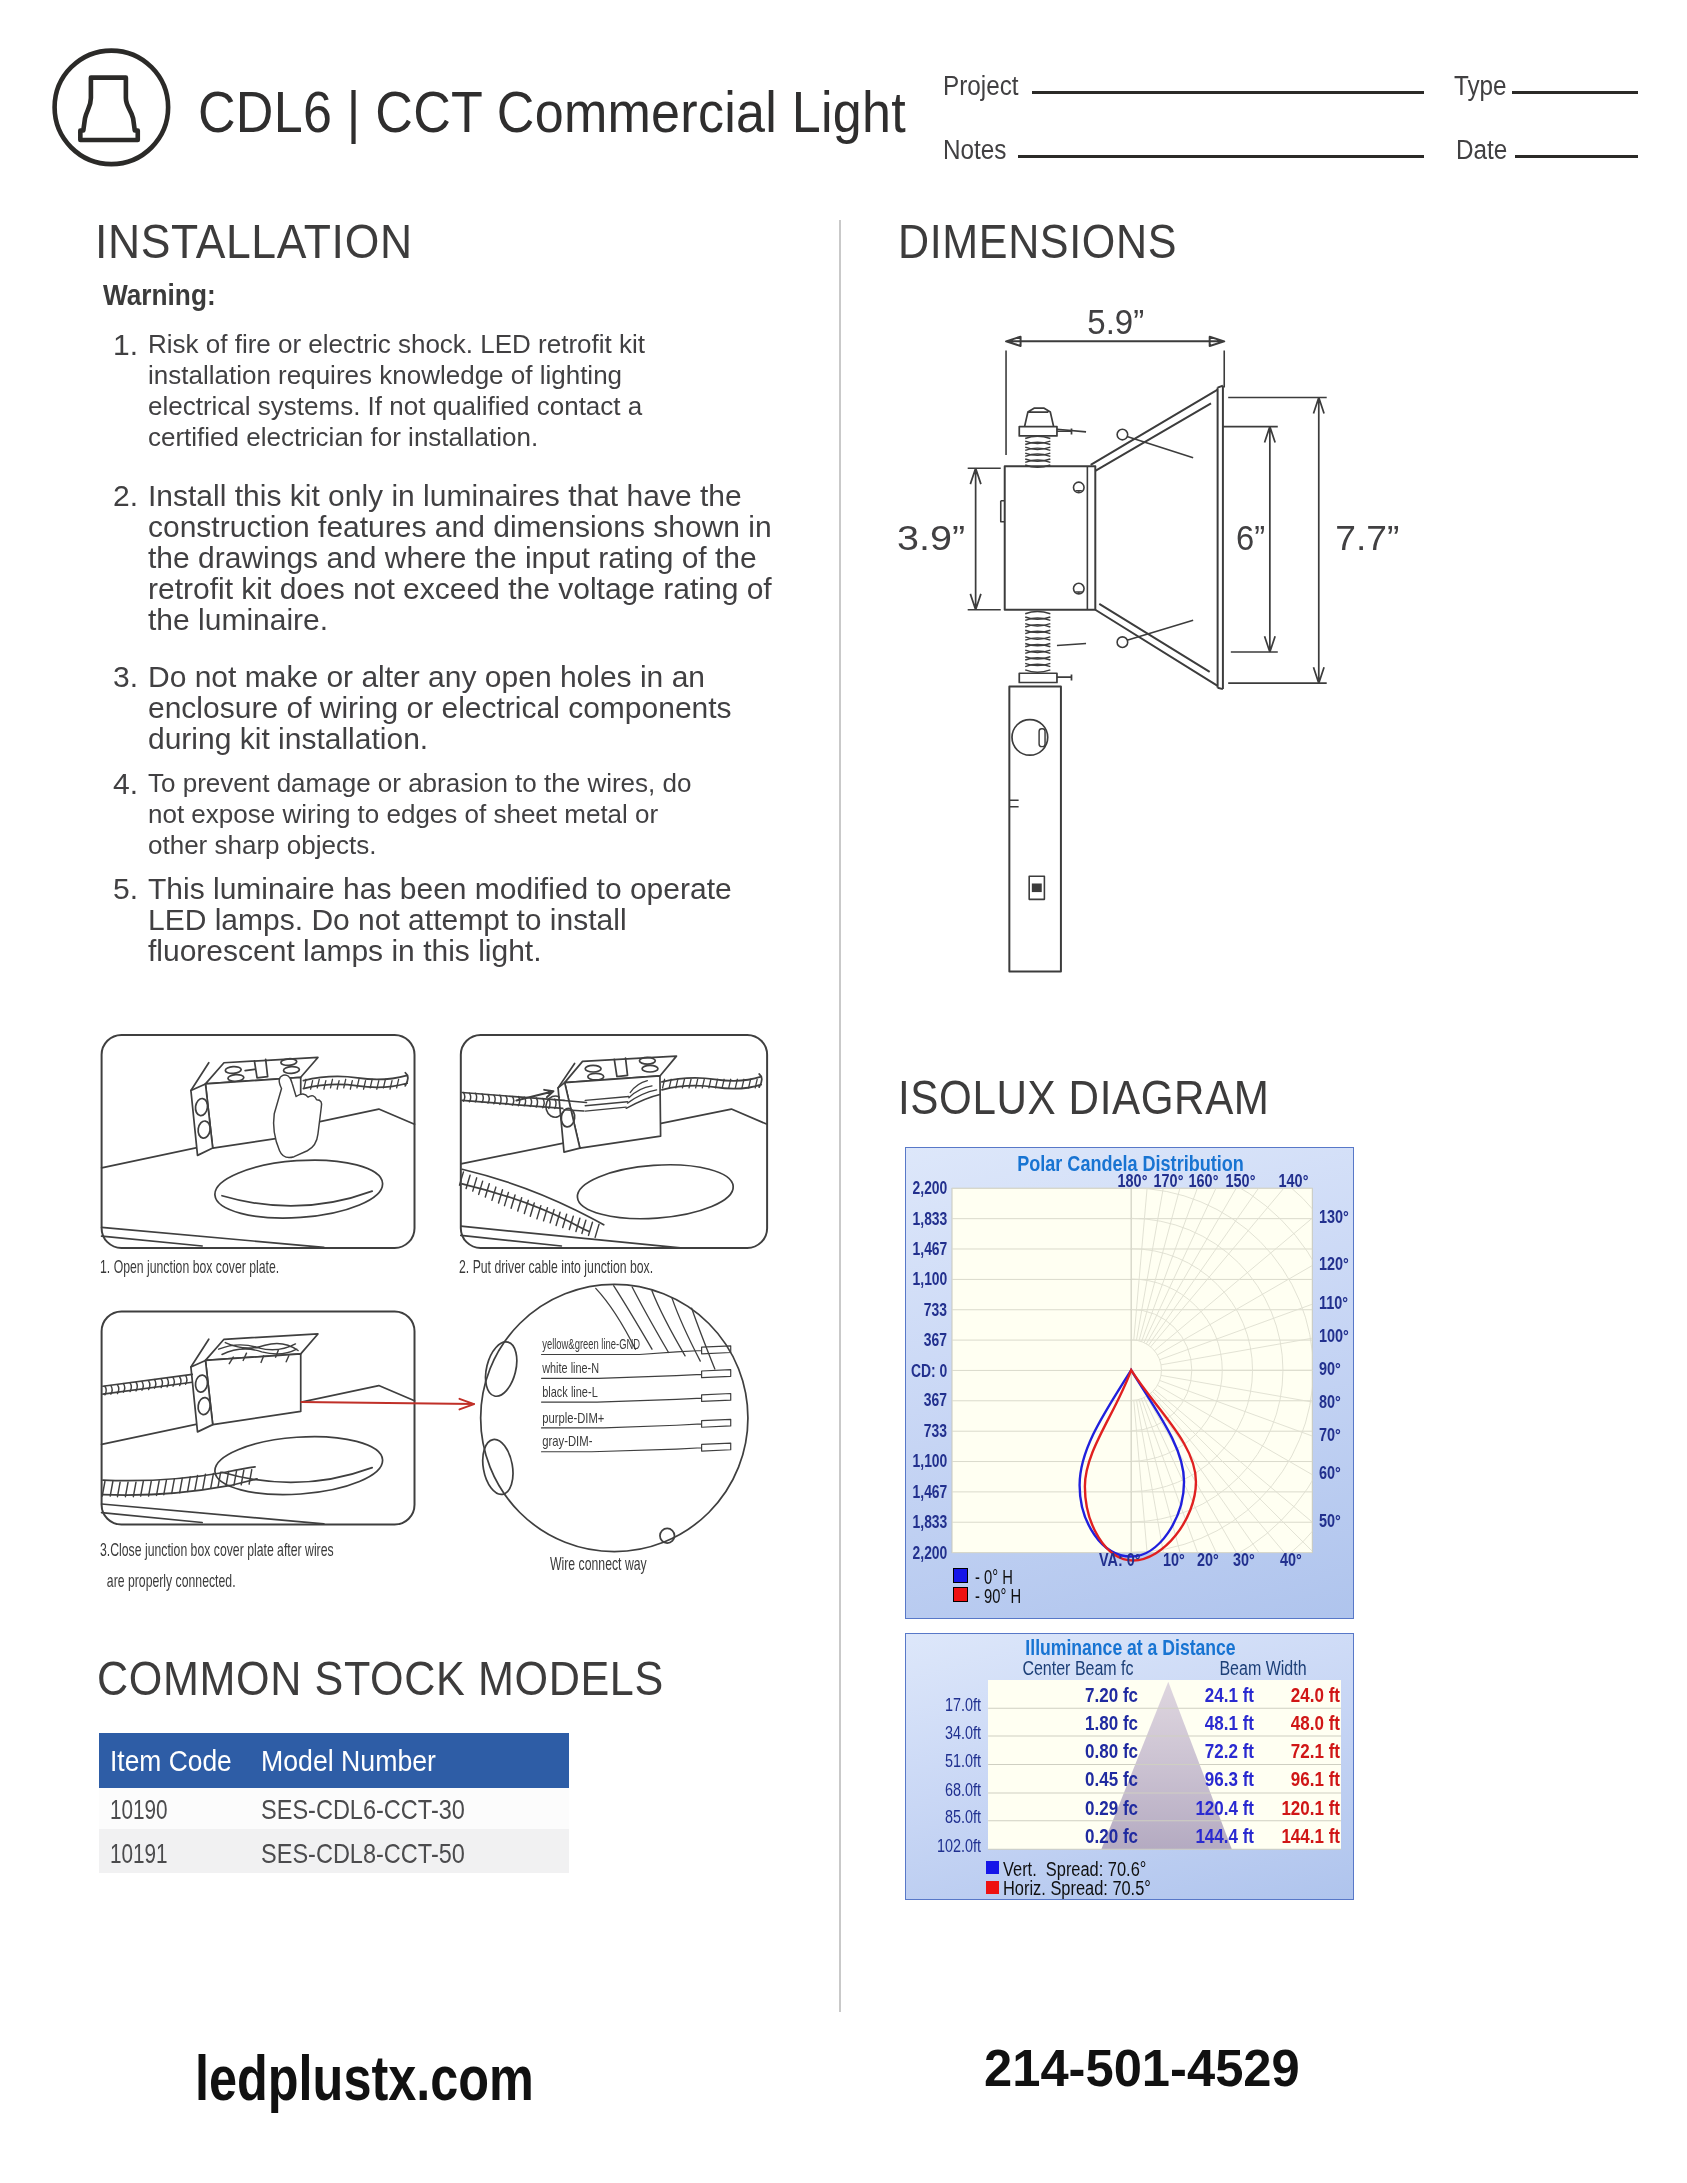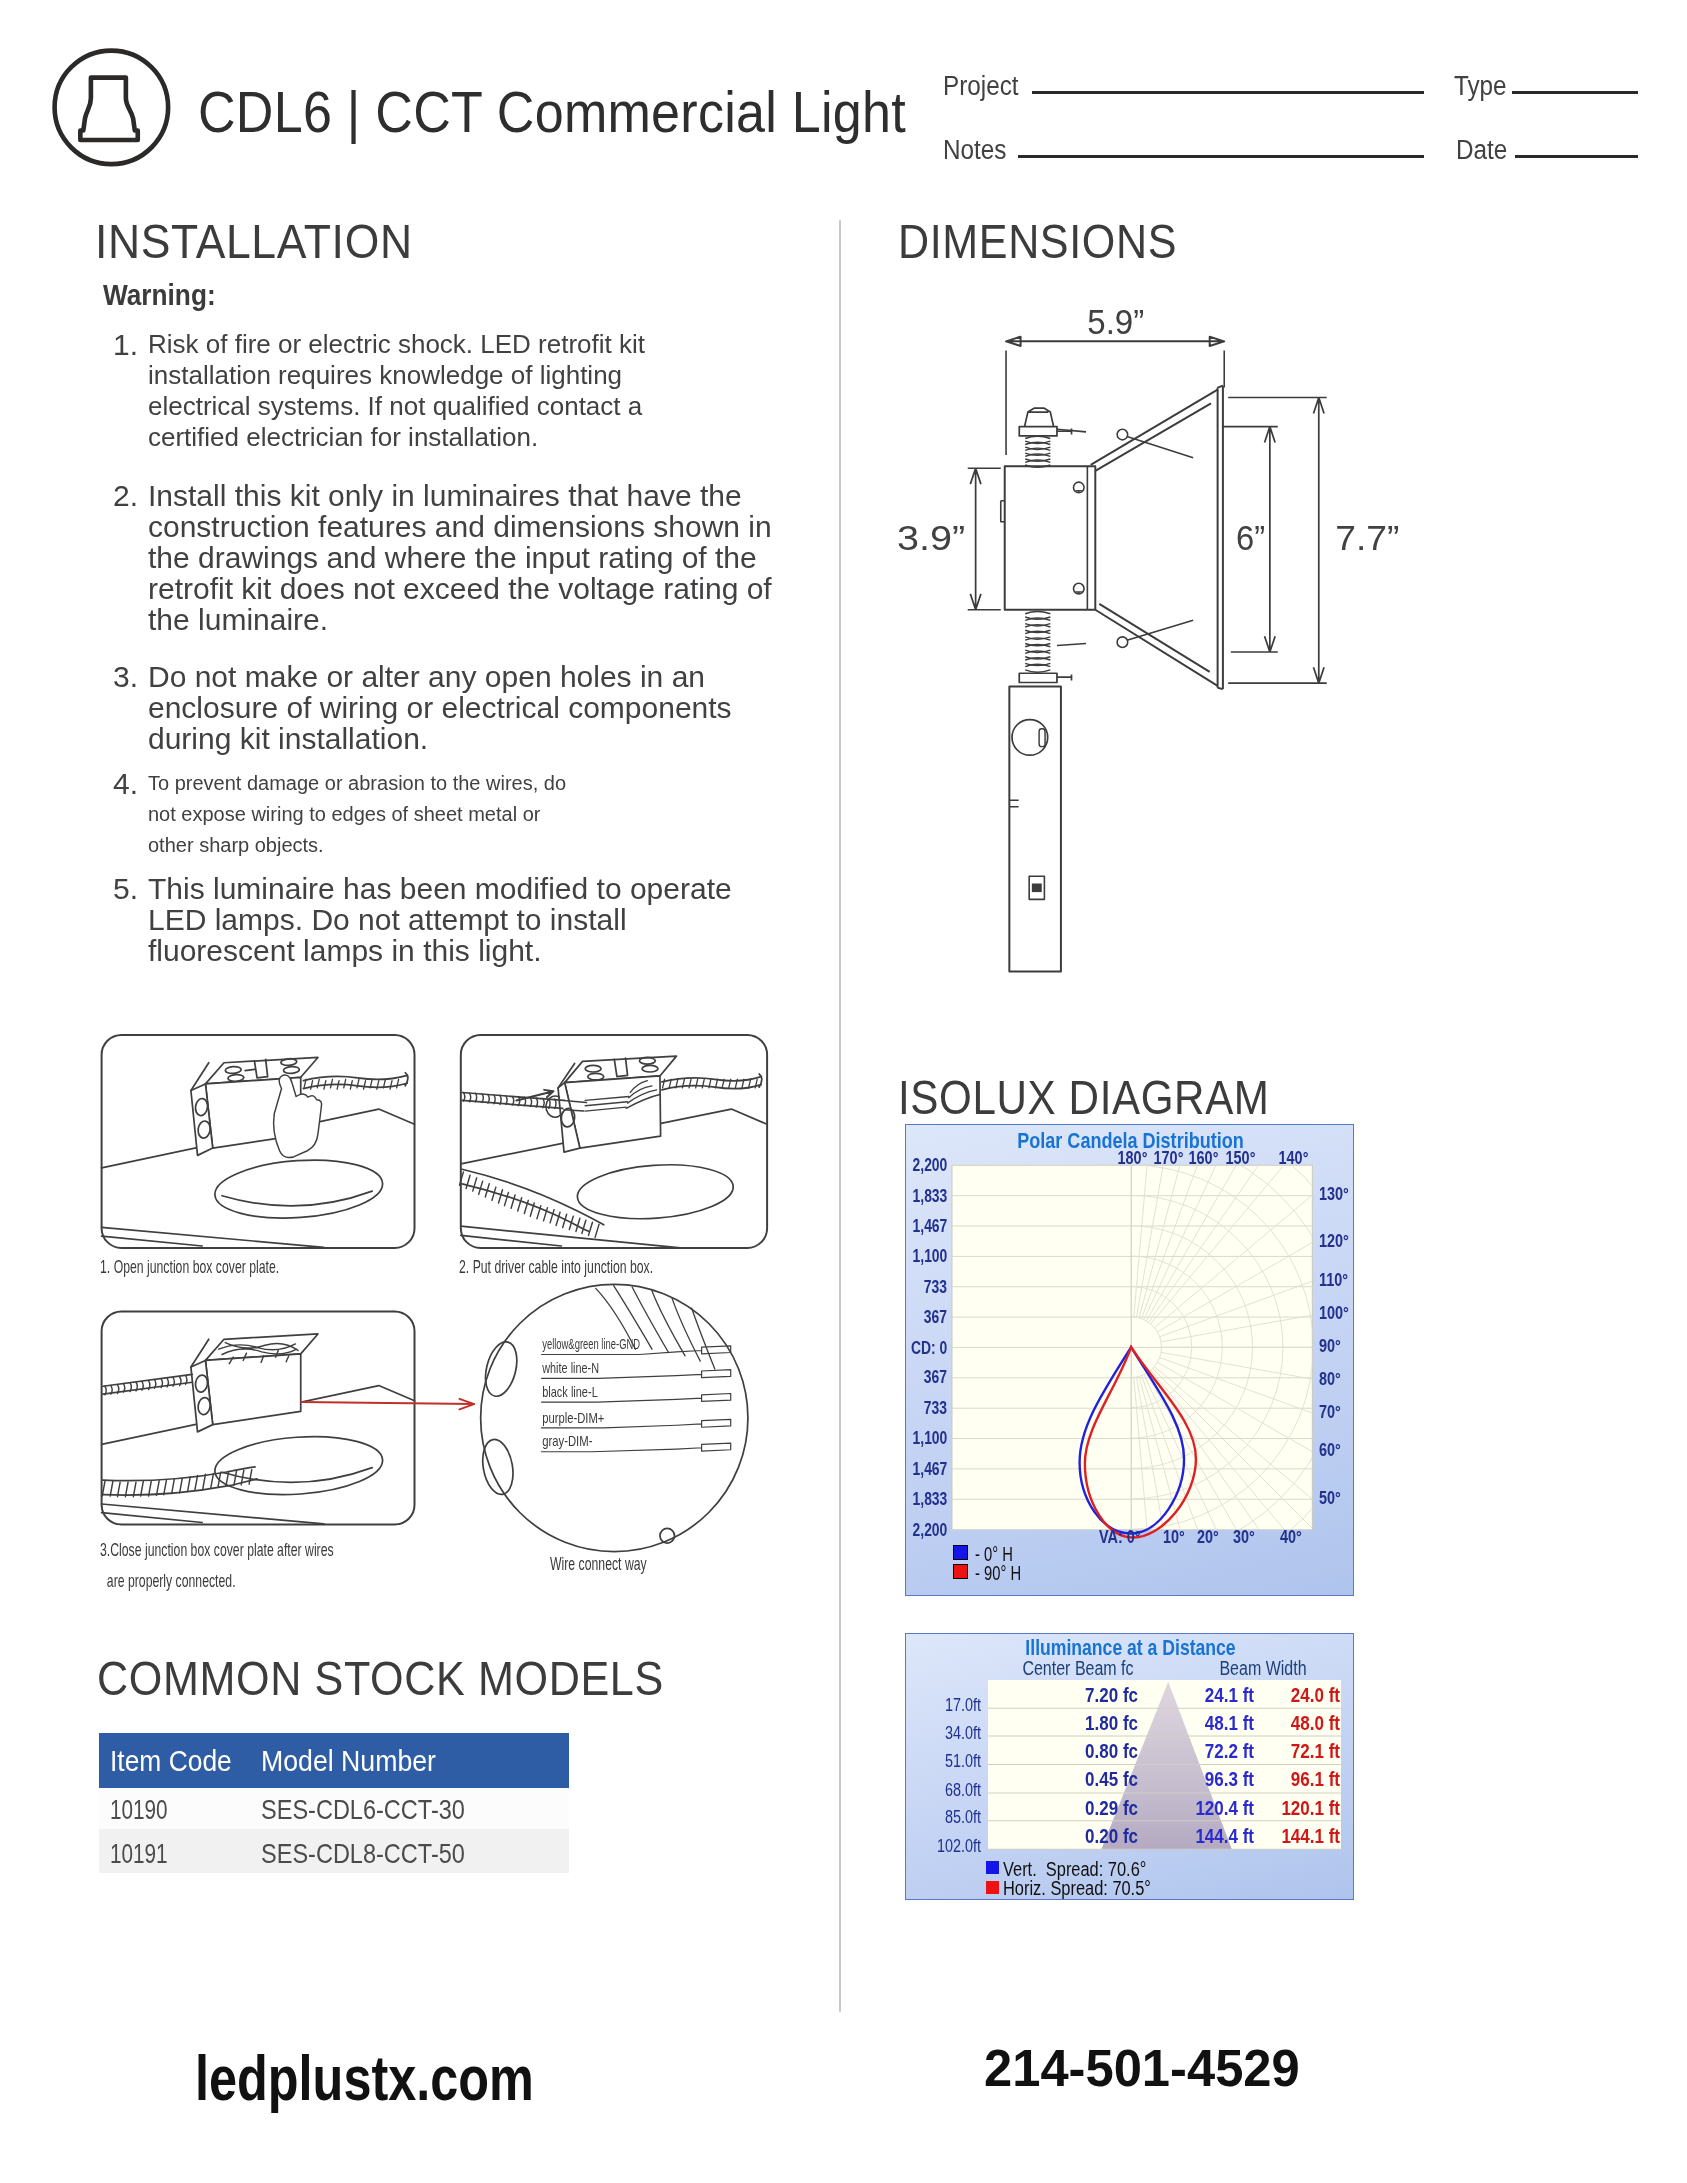--- a/index.html
+++ b/index.html
@@ -31,21 +31,21 @@
 <div class="abs hd" style="left:898px;top:1070px;transform:scaleX(0.878);transform-origin:0 0;white-space:nowrap;">ISOLUX DIAGRAM</div>
 <div class="abs hd" style="left:97px;top:1651px;transform:scaleX(0.898);transform-origin:0 0;white-space:nowrap;">COMMON STOCK MODELS</div>
 <div class="abs" style="left:103px;top:278px;font-size:30px;font-weight:bold;color:#3b3b3b;transform:scaleX(0.874);transform-origin:0 0;">Warning:</div>
 <div class="abs" style="left:113px;top:329px;font-size:30px;line-height:31px;">1.</div>
 <div class="abs" style="left:148px;top:329px;font-size:26px;line-height:31px;">Risk of fire or electric shock. LED retrofit kit<br>installation requires knowledge of lighting<br>electrical systems. If not qualified contact a<br>certified electrician for installation.</div>
 <div class="abs" style="left:113px;top:480px;font-size:30px;line-height:31px;">2.</div>
 <div class="abs" style="left:148px;top:480px;font-size:30px;line-height:31px;">Install this kit only in luminaires that have the<br>construction features and dimensions shown in<br>the drawings and where the input rating of the<br>retrofit kit does not exceed the voltage rating of<br>the luminaire.</div>
 <div class="abs" style="left:113px;top:661px;font-size:30px;line-height:31px;">3.</div>
 <div class="abs" style="left:148px;top:661px;font-size:30px;line-height:31px;">Do not make or alter any open holes in an<br>enclosure of wiring or electrical components<br>during kit installation.</div>
 <div class="abs" style="left:113px;top:768px;font-size:30px;line-height:31px;">4.</div>
-<div class="abs" style="left:148px;top:768px;font-size:20px;line-height:31px;">To prevent damage or abrasion to the wires, do<br>not expose wiring to edges of sheet metal or<br>other sharp objects.</div>
+<div class="abs" style="left:148px;top:768px;font-size:26px;line-height:31px;">To prevent damage or abrasion to the wires, do<br>not expose wiring to edges of sheet metal or<br>other sharp objects.</div>
 <div class="abs" style="left:113px;top:873px;font-size:30px;line-height:31px;">5.</div>
 <div class="abs" style="left:148px;top:873px;font-size:30px;line-height:31px;">This luminaire has been modified to operate<br>LED lamps. Do not attempt to install<br>fluorescent lamps in this light.</div>
 
 <svg class="abs" style="left:93px;top:1025px;" width="688" height="569" viewBox="140 1550 1040 860" fill="none" stroke="#3f3f3f" stroke-width="2.6" stroke-linejoin="round" stroke-linecap="round">
 
 <rect x="153" y="1565" width="473" height="322" rx="30" stroke-width="3"></rect>
 <path d="M153 1766 L572 1677 L626 1700 M153 1856 L489 1886 M153 1869 L305 1884"></path>
 <ellipse cx="451" cy="1798" rx="127" ry="43" transform="rotate(-4 451 1798)"></ellipse>
 <path d="M335 1808 Q451 1842 562 1801"></path>
 <path d="M310 1639 L338 1607 L480 1599 L454 1629 Z" fill="#fff"></path>
@@ -285,21 +285,21 @@
 
 <path d="M1919 645 L1919 986 M1919 645 l-8 24 m8 -24 l8 24 M1919 986 l-8 -24 m8 24 l8 -24" stroke-width="2.6"></path>
 <path d="M1848 645 L1931 645 M1860 986 L1931 986" stroke-width="2.4"></path>
 <text x="1868" y="832" font-size="53" fill="#414042" stroke="none" textLength="44" lengthAdjust="spacingAndGlyphs" font-family="Liberation Sans,sans-serif">6”</text>
 
 <path d="M1993 601 L1993 1033 M1993 601 l-8 24 m8 -24 l8 24 M1993 1033 l-8 -24 m8 24 l8 -24" stroke-width="2.6"></path>
 <path d="M1856 601 L2005 601 M1856 1033 L2005 1033" stroke-width="2.4"></path>
 <text x="2018" y="832" font-size="53" fill="#414042" stroke="none" textLength="97" lengthAdjust="spacingAndGlyphs" font-family="Liberation Sans,sans-serif">7.7”</text>
 </svg>
 
-<div class="abs" style="left:905px;top:1124px;width:449px;height:472px;background:linear-gradient(165deg,#dde7fa 0%,#c9d7f5 45%,#afc4ed 100%);border:1.3px solid #5878c8;box-sizing:border-box;">
+<div class="abs" style="left:905px;top:1147px;width:449px;height:472px;background:linear-gradient(165deg,#dde7fa 0%,#c9d7f5 45%,#afc4ed 100%);border:1.3px solid #5878c8;box-sizing:border-box;">
 <svg class="abs" style="left:0;top:0;" width="449" height="472" viewBox="0 0 678 714" fill="none">
  <rect x="69" y="61" width="545" height="551" fill="#fffff2" stroke="#c8c8bc" stroke-width="1.5"></rect>
 
 <line x1="69" y1="61.0" x2="614" y2="61.0" stroke="#dadacb" stroke-width="1.5"></line>
 <line x1="69" y1="106.9" x2="614" y2="106.9" stroke="#dadacb" stroke-width="1.5"></line>
 <line x1="69" y1="152.8" x2="614" y2="152.8" stroke="#dadacb" stroke-width="1.5"></line>
 <line x1="69" y1="198.8" x2="614" y2="198.8" stroke="#dadacb" stroke-width="1.5"></line>
 <line x1="69" y1="244.7" x2="614" y2="244.7" stroke="#dadacb" stroke-width="1.5"></line>
 <line x1="69" y1="290.6" x2="614" y2="290.6" stroke="#dadacb" stroke-width="1.5"></line>
 <line x1="69" y1="336.5" x2="614" y2="336.5" stroke="#dadacb" stroke-width="1.5"></line>

